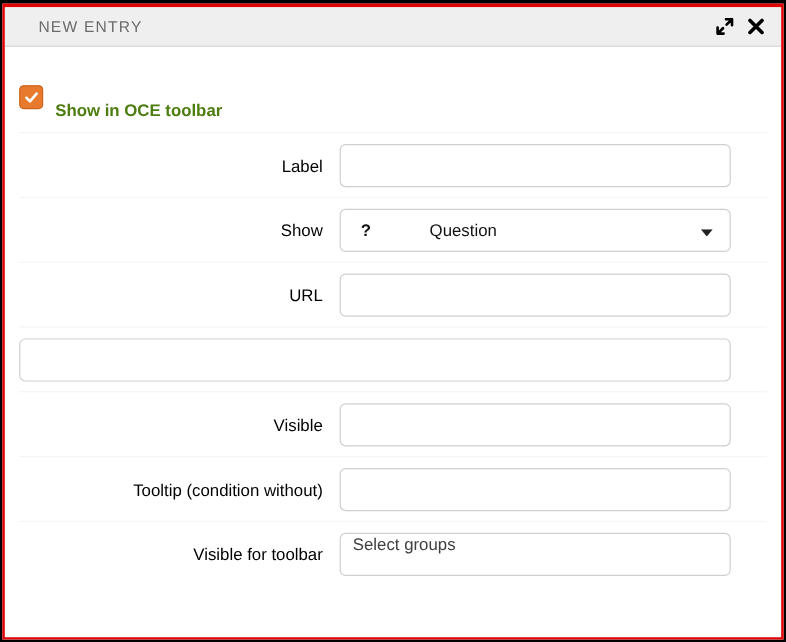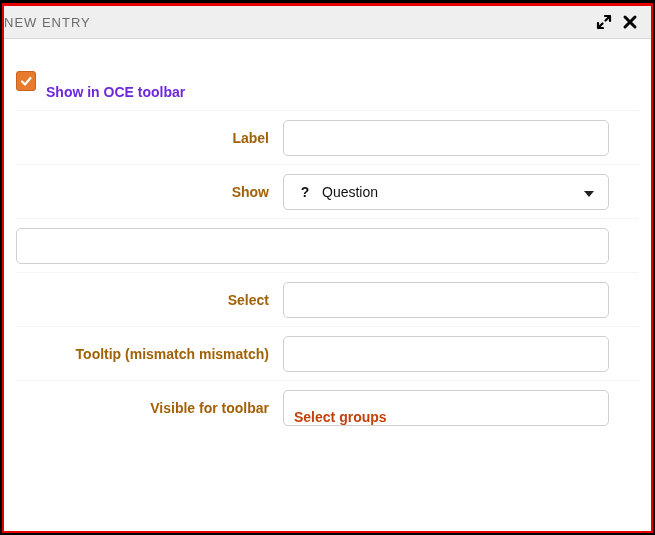--- a/index.html
+++ b/index.html
@@ -14,21 +14,21 @@
     display: flex;
     flex-direction: column;
     overflow: hidden;
   }
   .titlebar {
     height: 33px;
     background: #efefef;
     border-bottom: 1px solid #d6d6d6;
     display: flex;
     align-items: center;
-    padding: 0 10px 0 0;
+    padding: 0 10px 0 28px;
   }
   .titlebar .title {
     flex: 1;
     color: #6b6b6b;
     font-size: 13px;
     letter-spacing: 1px;
     font-weight: 400;
   }
   .titlebar .winbtn {
     width: 22px; height: 22px;
@@ -51,40 +51,40 @@
   .chk {
     width: 20px; height: 20px;
     border-radius: 4px;
     background: #e87a2e;
     box-shadow: inset 0 0 0 1px #c9641e;
     display: flex; align-items: center; justify-content: center;
     cursor: pointer;
   }
   .chk svg { display: block; }
   .chk-label {
-    color: #6d28d9;
+    color: #4d7c0f;
     font-weight: 700;
     font-size: 14px;
     cursor: pointer;
     margin-top: 23px;
   }
   .form-row {
     display: flex;
     align-items: center;
     min-height: 54px;
     border-top: 1px solid #f5f5f5;
   }
   .form-row:first-of-type { border-top: none; }
   .form-label {
     width: 267px;
     text-align: right;
     padding-right: 14px;
     font-size: 14px;
-    font-weight: 700;
-    color: #a16207;
+    font-weight: 400;
+    color: #000000;
   }
   .form-field { flex: 1; padding-right: 30px; }
   .txt, .select, .multi {
     width: 100%;
     height: 36px;
     border: 1px solid #cfcfcf;
     border-radius: 5px;
     background: #fff;
     font-size: 14px;
     padding: 0 10px;
@@ -98,27 +98,27 @@
     position: relative;
     padding-left: 14px;
   }
   .select .icon-q {
     font-weight: 700;
     font-size: 14px;
     color: #111;
     width: 14px;
     text-align: center;
   }
-  .select .sel-text { flex: 1; color: #111; font-size: 14px; }
+  .select .sel-text { flex: 1; color: #111; font-size: 14px; margin-left: 36px; }
   .select .caret {
     position: absolute;
     right: 14px; top: 50%;
     transform: translateY(-50%);
   }
-  .multi { color: #c2410c; display: flex; align-items: flex-end; font-weight: bold; }
+  .multi { color: #404040; display: flex; align-items: flex-start; }
 </style>
 </head>
 <body>
 
 <div class="dialog">
 
   <div class="titlebar">
     <div class="title">NEW ENTRY</div>
     <div class="winbtn">
       <svg width="16" height="16" viewBox="0 0 16 16">
@@ -159,37 +159,43 @@
           <span class="sel-text">Question</span>
           <span class="caret">
             <svg width="10" height="6" viewBox="0 0 10 6">
                 <path d="M0 0 L5 6 L10 0 Z" fill="#222"></path>
               </svg>
           </span>
         </div>
       </div>
     </div>
 
-
-    <div class="form-row">
-      <div class="form-field">
-        <input class="txt" type="text" value="" style="">
-      </div>
-    </div>
-
-    <div class="form-row">
-      <div class="form-label">Select</div>
-      <div class="form-field">
-        <input class="txt" type="text" value="" style="">
-      </div>
-    </div>
-
-
-    <div class="form-row">
-      <div class="form-label">Tooltip (mismatch mismatch)</div>
+    <div class="form-row">
+      <div class="form-label">URL</div>
+      <div class="form-field">
+        <input class="txt" type="text" value="" style="">
+      </div>
+    </div>
+
+    <div class="form-row">
+      <div class="form-field">
+        <input class="txt" type="text" value="" style="">
+      </div>
+    </div>
+
+    <div class="form-row">
+      <div class="form-label">Visible</div>
+      <div class="form-field">
+        <input class="txt" type="text" value="" style="">
+      </div>
+    </div>
+
+
+    <div class="form-row">
+      <div class="form-label">Tooltip (condition without)</div>
       <div class="form-field">
         <input class="txt" type="text" value="" style="">
       </div>
     </div>
 
     <div class="form-row">
       <div class="form-label">Visible for toolbar</div>
       <div class="form-field">
         <div class="multi">
           <span>Select groups</span>

